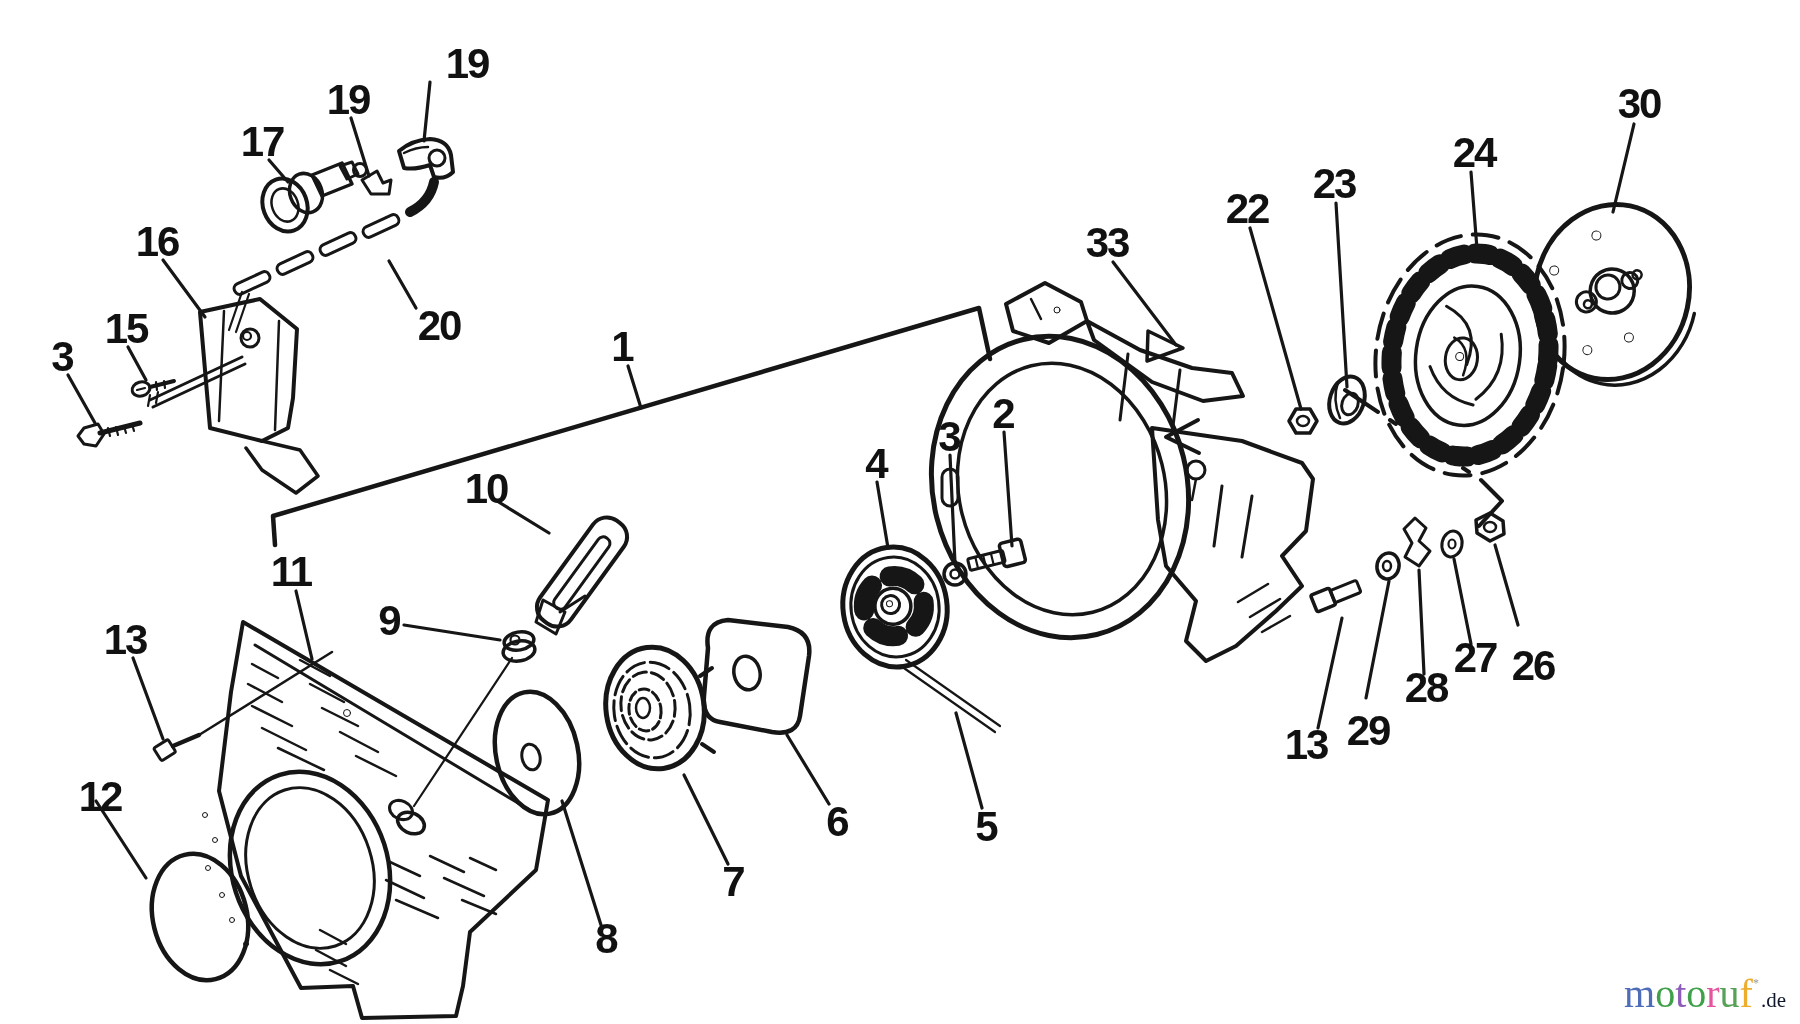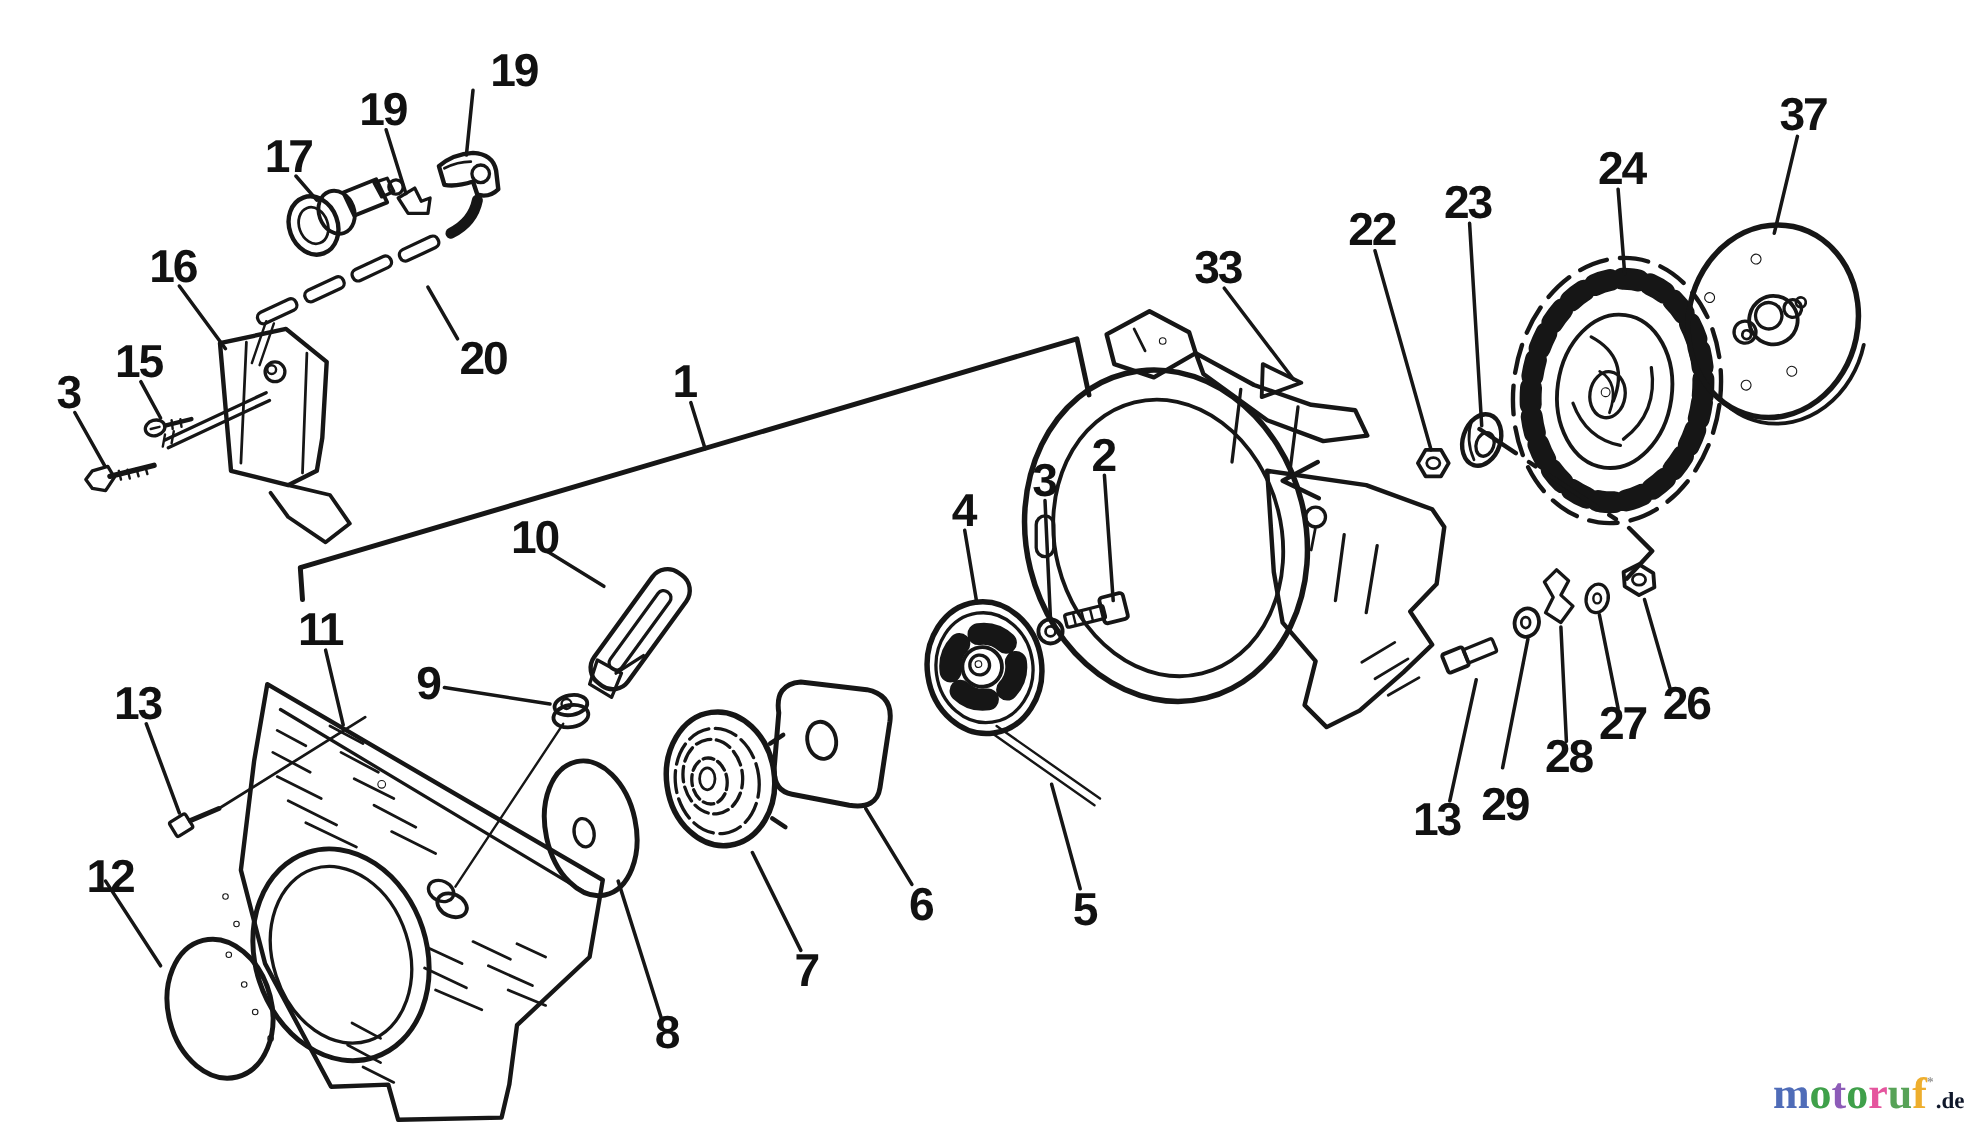--- a/index.html
+++ b/index.html
@@ -11,21 +11,21 @@
   .w35{stroke-width:3.5px;} .w4{stroke-width:4px;} .w45{stroke-width:4.5px;}
   .w5{stroke-width:5px;} .w10{stroke-width:10px;} .w20{stroke-width:20px;}
   .dot{fill:#161616;stroke:none;}
   .wfill{fill:#ffffff;}
   .tube-inner{stroke:#ffffff;stroke-width:5px;}
   .leader{stroke:#161616;stroke-width:3.2px;}
   .callout{position:absolute;transform:translate(-50%,-50%);
            font:bold 42px "Liberation Sans",sans-serif;letter-spacing:-2px;color:#111;
            white-space:nowrap;}
   #logo{position:absolute;right:14px;bottom:10px;display:flex;align-items:baseline;
-        font-family:"Liberation Serif",serif;font-weight:bold;text-align:right;}
+        font-family:"Liberation Serif",serif;font-weight:normal;text-align:right;}
   #logo .ltr{font-size:40px;line-height:1;}
   #logo .mark{font-size:12px;color:#999;align-self:flex-start;margin-top:2px;}
   #logo .suffix{font-size:21px;color:#0f172a;margin-left:2px;}
 </style>
 </head>
 <body>
 
 <div id="stage">
 
 <svg id="art" width="1800" height="1024" viewBox="0 0 1800 1024" xmlns="http://www.w3.org/2000/svg">
@@ -325,22 +325,22 @@
       <div class="callout" style="left: 126px; top: 329px;">15</div>
       <div class="callout" style="left: 157px; top: 242px;">16</div>
       <div class="callout" style="left: 262px; top: 142px;">17</div>
       <div class="callout" style="left: 348px; top: 100px;">19</div>
       <div class="callout" style="left: 431px; top: 64px; margin-left: 36px;">19</div>
       <div class="callout" style="left: 439px; top: 326px;">20</div>
       <div class="callout" style="left: 1107px; top: 243px;">33</div>
       <div class="callout" style="left: 1247px; top: 209px;">22</div>
       <div class="callout" style="left: 1334px; top: 184px;">23</div>
       <div class="callout" style="left: 1474px; top: 153px;">24</div>
-      <div class="callout" style="left: 1639px; top: 104px;">37</div>
-      <div class="callout" style="left: 1533px; top: 640px;">26</div>
+      <div class="callout" style="left: 1639px; top: 104px;">30</div>
+      <div class="callout" style="left: 1533px; top: 666px;">26</div>
       <div class="callout" style="left: 1475px; top: 658px;">27</div>
       <div class="callout" style="left: 1426px; top: 688px;">28</div>
       <div class="callout" style="left: 1368px; top: 731px;">29</div>
     </div>
 
 <div id="logo">
   <span id="logo-letters"><span class="ltr" style="color: rgb(79, 108, 184);">m</span><span class="ltr" style="color: rgb(63, 160, 74);">o</span><span class="ltr" style="color: rgb(141, 92, 184);">t</span><span class="ltr" style="color: rgb(63, 160, 74);">o</span><span class="ltr" style="color: rgb(229, 85, 158);">r</span><span class="ltr" style="color: rgb(87, 162, 87);">u</span><span class="ltr" style="color: rgb(238, 174, 45);">f</span></span>
   <span class="mark">*</span>
   <span class="suffix">.de</span>
 </div>

